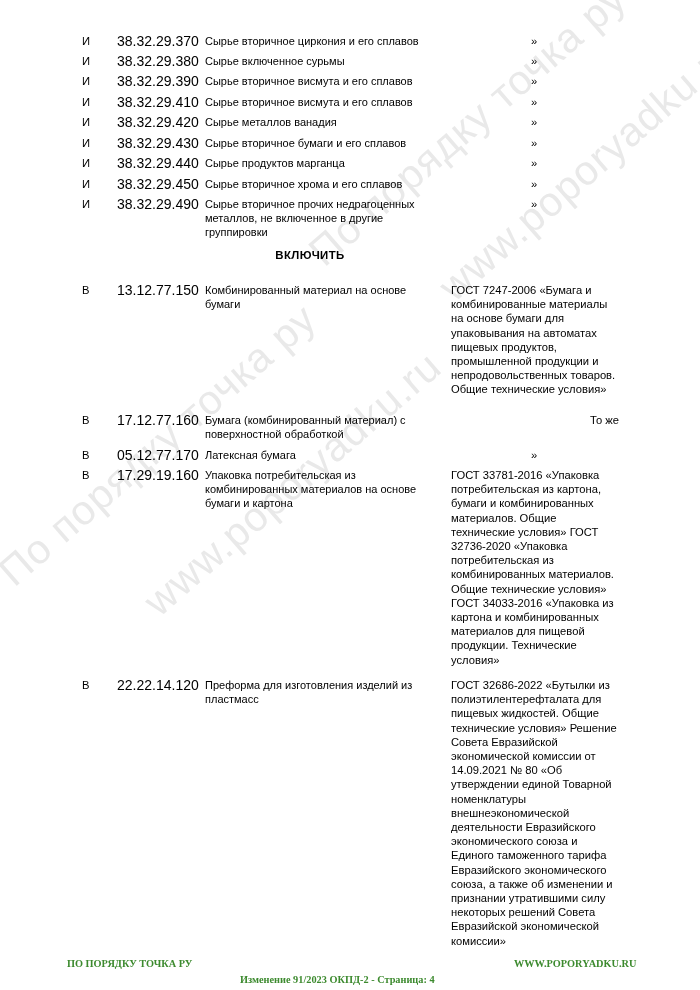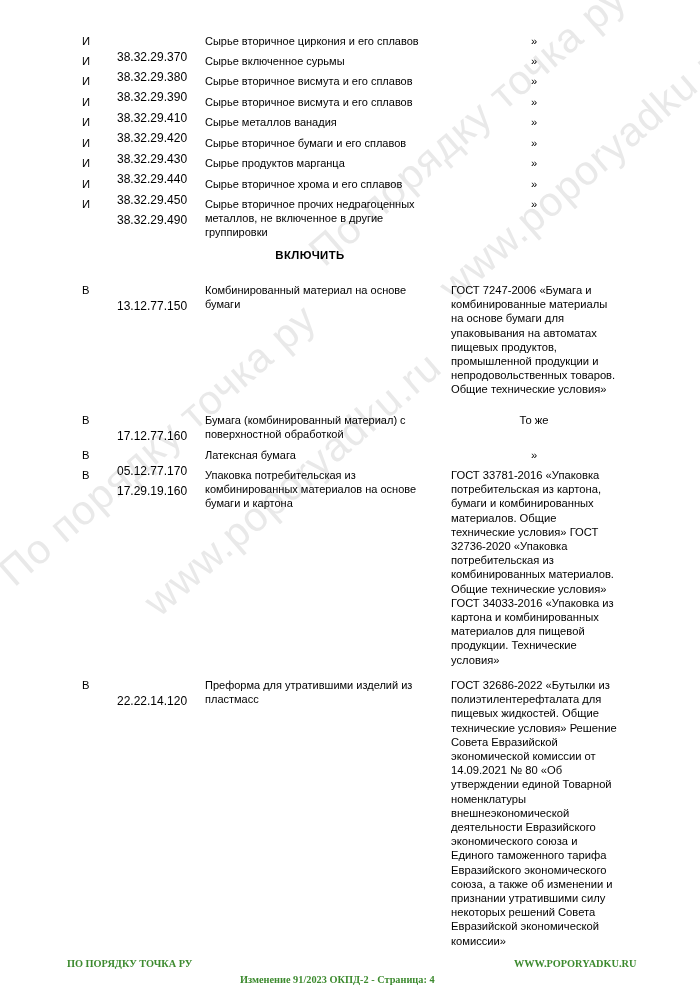--- a/index.html
+++ b/index.html
@@ -60,22 +60,22 @@
   .c-flag {
     position: absolute;
     left: 82px;
     top: 0;
     font-size: 11.2px;
     line-height: 14.2px;
   }
   .c-code {
     position: absolute;
     left: 117px;
-    top: 16px;
-    font-size: 12px;
+    top: 0;
+    font-size: 14px;
     line-height: 14.2px;
     white-space: nowrap;
     text-align: center;
   }
   .c-name {
     position: absolute;
     left: 205px;
     top: 0;
     width: 232px;
     font-size: 11px;
@@ -91,21 +91,21 @@
   }
   .c-ref.chev {
     left: 449px;
     width: 170px;
     text-align: center;
     text-indent: 0;
   }
   .c-ref.same {
     left: 449px;
     width: 170px;
-    text-align: center;
+    text-align: right;
   }
 
   .section-heading {
     position: absolute;
     left: 0;
     width: 620px;
     text-align: center;
     font-size: 11.4px;
     font-weight: bold;
     letter-spacing: 0.4px;
@@ -246,21 +246,21 @@
     <div class="row" style="top:468px;">
       <div class="c-flag">В</div>
       <div class="c-code">17.29.19.160</div>
       <div class="c-name">Упаковка потребительская из комбинированных материалов на основе бумаги и картона</div>
       <div class="c-ref">ГОСТ 33781-2016 «Упаковка потребительская из картона, бумаги и комбинированных материалов. Общие технические условия» ГОСТ 32736-2020 «Упаковка потребительская из комбинированных материалов. Общие технические условия» ГОСТ 34033-2016 «Упаковка из картона и комбинированных материалов для пищевой продукции. Технические условия»</div>
     </div>
 
     <div class="row" style="top:678px;">
       <div class="c-flag">В</div>
       <div class="c-code">22.22.14.120</div>
-      <div class="c-name">Преформа для утратившими изделий из пластмасс</div>
+      <div class="c-name">Преформа для изготовления изделий из пластмасс</div>
       <div class="c-ref">ГОСТ 32686-2022 «Бутылки из полиэтилентерефталата для пищевых жидкостей. Общие технические условия» Решение Совета Евразийской экономической комиссии от 14.09.2021 № 80 «Об утверждении единой Товарной номенклатуры внешнеэкономической деятельности Евразийского экономического союза и Единого таможенного тарифа Евразийского экономического союза, а также об изменении и признании утратившими силу некоторых решений Совета Евразийской экономической комиссии»</div>
     </div>
 
   </div>
 
   <div id="footer">
     <span class="f-left">ПО ПОРЯДКУ ТОЧКА РУ</span>
     <span class="f-center">Изменение 91/2023 ОКПД-2 - Страница: 4</span>
     <span class="f-right">WWW.POPORYADKU.RU</span>
   </div>

